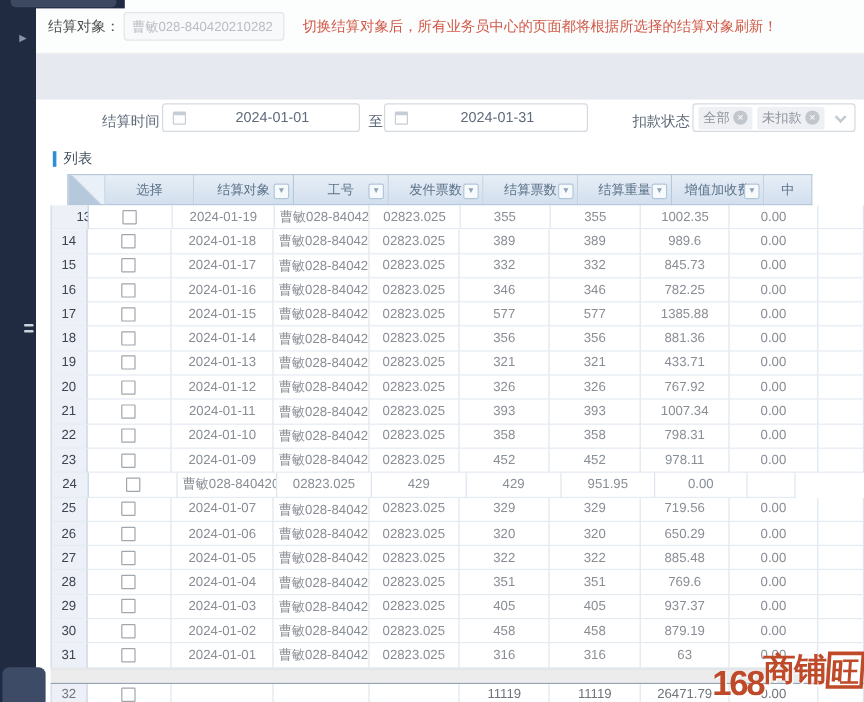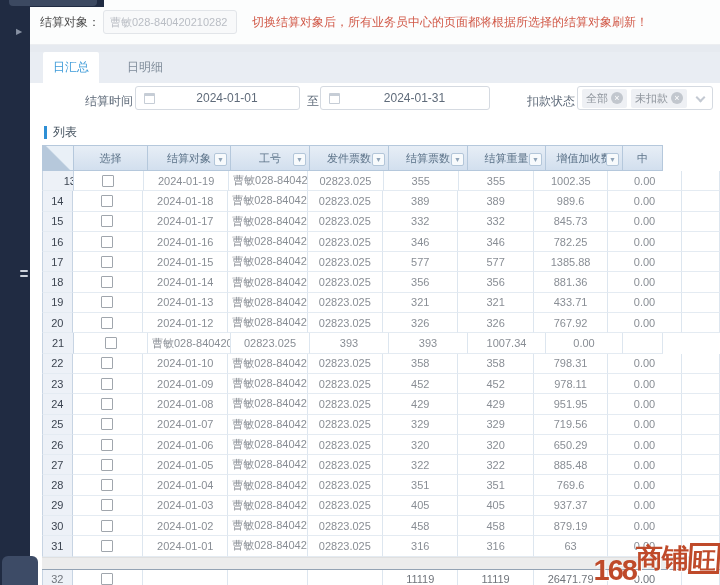--- a/index.html
+++ b/index.html
@@ -47,21 +47,21 @@
   .tag-x { width:12px; height:12px; margin-left:3px; border-radius:50%; background:#c2c7ce; color:#fff; font-size:9px; line-height:12px; text-align:center; font-style:normal; cursor:pointer; }
   .chev { position:absolute; right:8px; top:7px; width:7px; height:7px; border-right:2px solid #c3c9d2; border-bottom:2px solid #c3c9d2; transform:rotate(45deg); }
 
   
   .list-header { position:absolute; left:0; top:40px; height:18px; display:flex; align-items:center; }
   .accent { display:inline-block; width:3px; height:13px; background:#2e8fd5; margin-left:14px; margin-right:6px; }
   .list-title { font-size:12px; color:#44525f; }
 
   
   .table-wrap { position:absolute; left:12px; top:62px; width:678px; height:440px; overflow:hidden; }
-  .thead { display:flex; height:26px; }
+  .thead { display:flex; height:26px;margin-left:14px; }
   .th { position:relative; height:26px; background:linear-gradient(#e7eef6,#d2dfee); border:1px solid #b5c8dc; border-left:none; display:flex; align-items:center; justify-content:center; font-size:11px; color:#5c7389; white-space:nowrap; overflow:hidden; }
   .th.corner { border-left:1px solid #b5c8dc; background:linear-gradient(45deg,#b6c8db 48%,#e9f0f7 52%); }
   .filter-btn { position:absolute; right:3px; top:7px; width:13px; height:13px; background:#f7fafc; border:1px solid #b3c6d9; border-radius:2px; font-size:7px; line-height:12px; text-align:center; color:#90a4b8; cursor:pointer; }
   .tbody { }
   .tr { display:flex; height:20.3px; background:#fff; }
   .td { height:100%; border-right:1px solid #dde6ef; border-bottom:1px solid #e4ebf2; font-size:11px; color:#898e95; display:flex; align-items:center; justify-content:center; white-space:nowrap; overflow:hidden; }
   .td.num { background:#edf1f7; border-right:1px solid #c7d4e3; border-left:1px solid #c7d4e3; color:#3c4450; }
   .td.left { justify-content:flex-start; padding-left:4px; }
   .cb { width:12px; height:12px; border:1px solid #a0a6ad; border-radius:1px; background:#fff; cursor:pointer; }
   .hscroll { height:12px; background:#ececec; border-top:1px solid #e0e0e0; }
@@ -91,24 +91,20 @@
   <div class="sb-bottom-pill"></div>
 
   <div class="main">
 
     <div class="topbar">
       <span class="tb-label">结算对象：</span>
       <input class="tb-input" readonly="" value="曹敏028-840420210282" style="">
       <span class="tb-warn">切换结算对象后，所有业务员中心的页面都将根据所选择的结算对象刷新！</span>
     </div>
 
-    <div class="tabbar">
-      <div class="tab active">日汇总</div>
-      <div class="tab plain">日明细</div>
-    </div>
 
     <div class="panel">
 
       <div class="filter-row">
         <span class="f-label time">结算时间：</span>
         <div class="date-input from">
           <span class="cal-icon"></span>
           <span class="date-text">2024-01-01</span>
         </div>
         <span class="f-to">至</span>
@@ -280,20 +276,21 @@
               <div class="td" style="width: 79px;">326</div>
               <div class="td" style="width: 78px;">767.92</div>
               <div class="td" style="width: 77px;">0.00</div>
               <div class="td" style="width: 40px;"></div>
             </div>
             <div class="tr">
               <div class="td num" style="width: 32px;">21</div>
               <div class="td" style="width: 74px;">
                 <span class="cb"></span>
               </div>
+              <div class="td" style="width: 89px;">2024-01-11</div>
               <div class="td left" style="width: 83px;">曹敏028-84042021</div>
               <div class="td" style="width: 79px;">02823.025</div>
               <div class="td" style="width: 79px;">393</div>
               <div class="td" style="width: 79px;">393</div>
               <div class="td" style="width: 78px;">1007.34</div>
               <div class="td" style="width: 77px;">0.00</div>
               <div class="td" style="width: 40px;"></div>
             </div>
             <div class="tr">
               <div class="td num" style="width: 32px;">22</div>
@@ -321,21 +318,20 @@
               <div class="td" style="width: 79px;">452</div>
               <div class="td" style="width: 78px;">978.11</div>
               <div class="td" style="width: 77px;">0.00</div>
               <div class="td" style="width: 40px;"></div>
             </div>
             <div class="tr">
               <div class="td num" style="width: 32px;">24</div>
               <div class="td" style="width: 74px;">
                 <span class="cb"></span>
               </div>
-              <div class="td" style="width: 89px;">2024-01-08</div>
               <div class="td left" style="width: 83px;">曹敏028-84042021</div>
               <div class="td" style="width: 79px;">02823.025</div>
               <div class="td" style="width: 79px;">429</div>
               <div class="td" style="width: 79px;">429</div>
               <div class="td" style="width: 78px;">951.95</div>
               <div class="td" style="width: 77px;">0.00</div>
               <div class="td" style="width: 40px;"></div>
             </div>
             <div class="tr">
               <div class="td num" style="width: 32px;">25</div>

